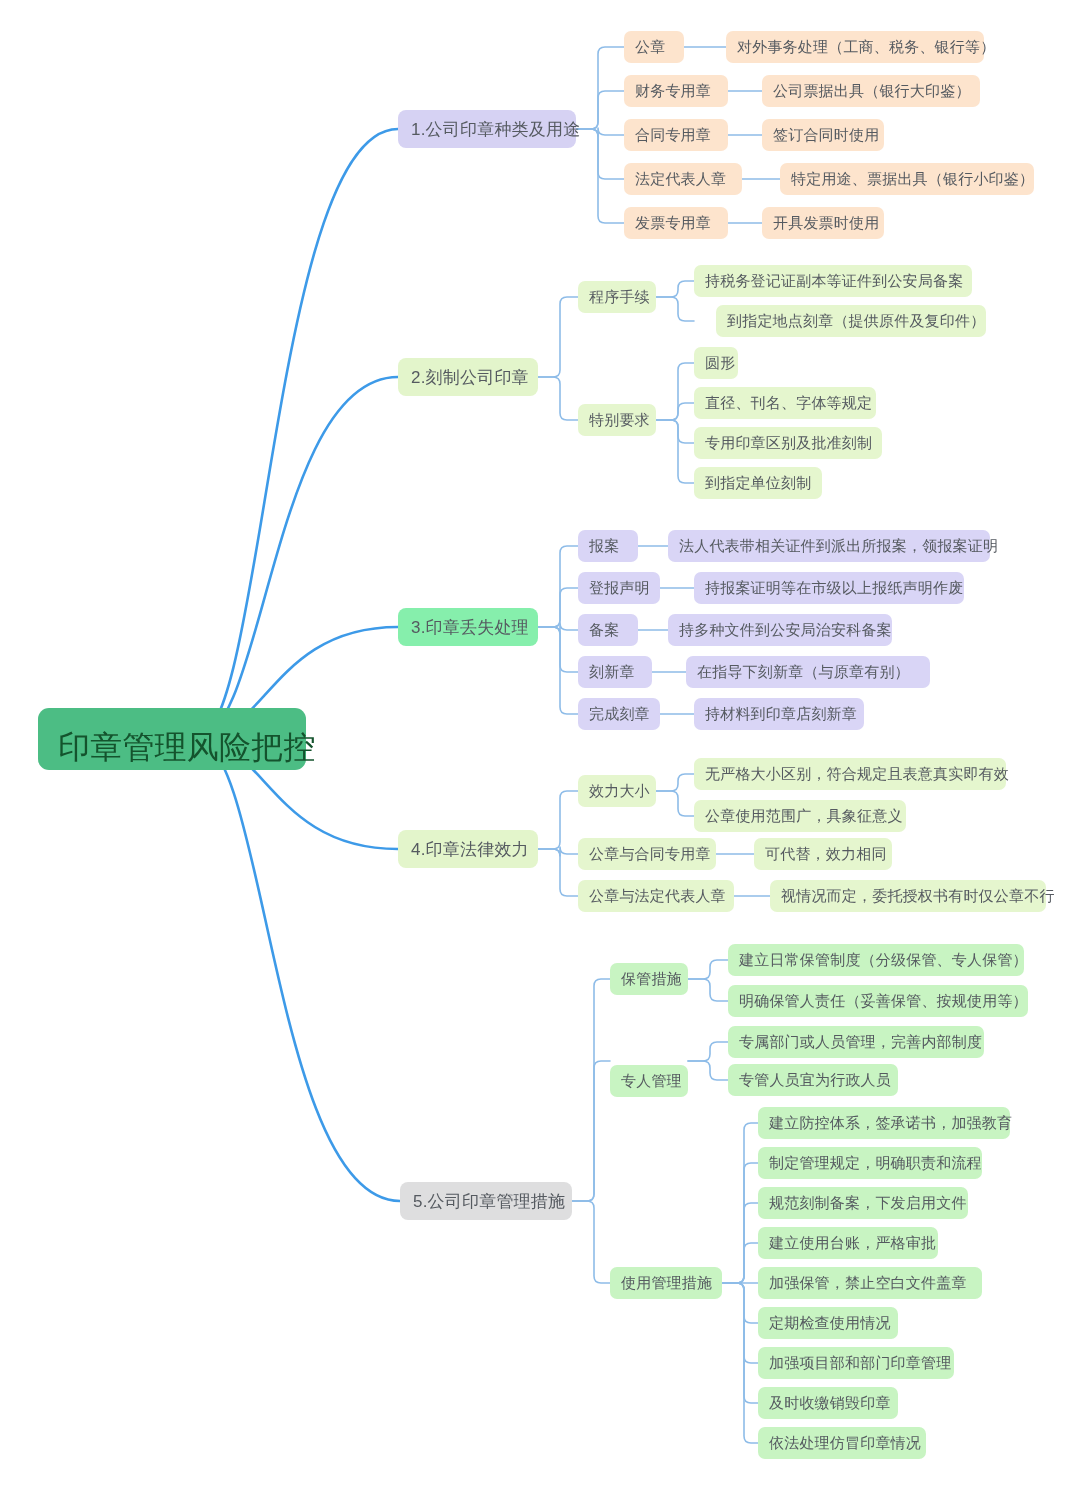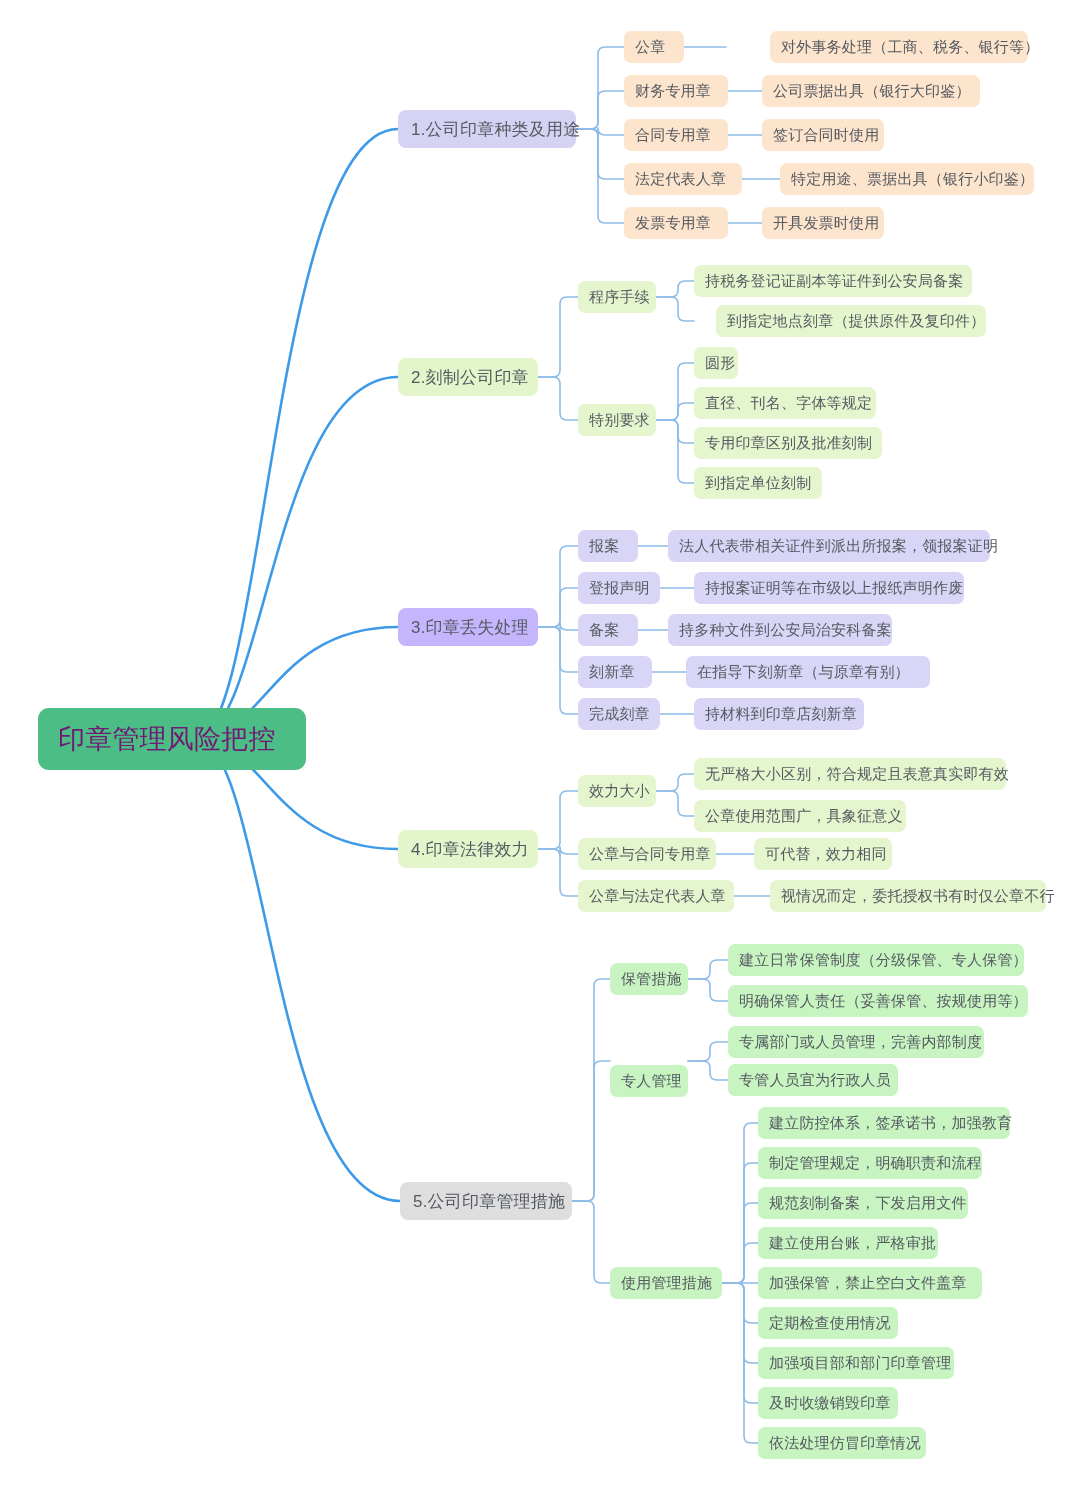--- a/index.html
+++ b/index.html
@@ -19,32 +19,33 @@
     border-radius:7px;
     color:#555a60;
     white-space:nowrap;
     letter-spacing:.2px;
   }
   .node span{display:block;width:100%;}
 
   
   .root{
     background:#4cbd84;
-    color:#701a75;
+    color:#14532d;
     border-radius:11px;
-    font-size:27px;
+    font-size:32px;
     padding:0 20px;
     justify-content:center;
+    align-items:flex-end;
   }
 
   
   .l1{font-size:17px;padding:0 13px;border-radius:8px;}
   .l1.lav{background:#d6d2f3;}
   .l1.grn{background:#e3f5cb;}
-  .l1.pnk{background:#c4b5fd;}
+  .l1.pnk{background:#86efac;}
   .l1.gry{background:#dededf;}
 
   
   .l2,.l3{font-size:15px;padding:0 11px;}
   .peach{background:#fde4cd;}
   .lgrn{background:#e5f6ce;}
   .lav2{background:#d9d5f6;}
   .mint{background:#c8f4c2;}
 </style>
 </head>
@@ -111,21 +112,21 @@
     </svg>
 <div class="node root" style="left: 38px; top: 708px; width: 268px; height: 62px;">
       <span>印章管理风险把控</span>
     </div>
     <div class="node l1 lav" style="left: 398px; top: 110px; width: 178px; height: 38px; align-items: center;">
       <span>1.公司印章种类及用途</span>
     </div>
     <div class="node l2 peach" style="left: 624px; top: 31px; width: 60px; height: 32px;">
       <span>公章</span>
     </div>
-    <div class="node l3 peach" style="left: 726px; top: 31px; width: 258px; height: 32px; margin-left: 44px;">
+    <div class="node l3 peach" style="left: 726px; top: 31px; width: 258px; height: 32px;">
       <span>对外事务处理（工商、税务、银行等）</span>
     </div>
     <div class="node l2 peach" style="left: 624px; top: 75px; width: 104px; height: 32px;">
       <span>财务专用章</span>
     </div>
     <div class="node l3 peach" style="left: 762px; top: 75px; width: 218px; height: 32px;">
       <span>公司票据出具（银行大印鉴）</span>
     </div>
     <div class="node l2 peach" style="left: 624px; top: 119px; width: 104px; height: 32px;">
       <span>合同专用章</span>

